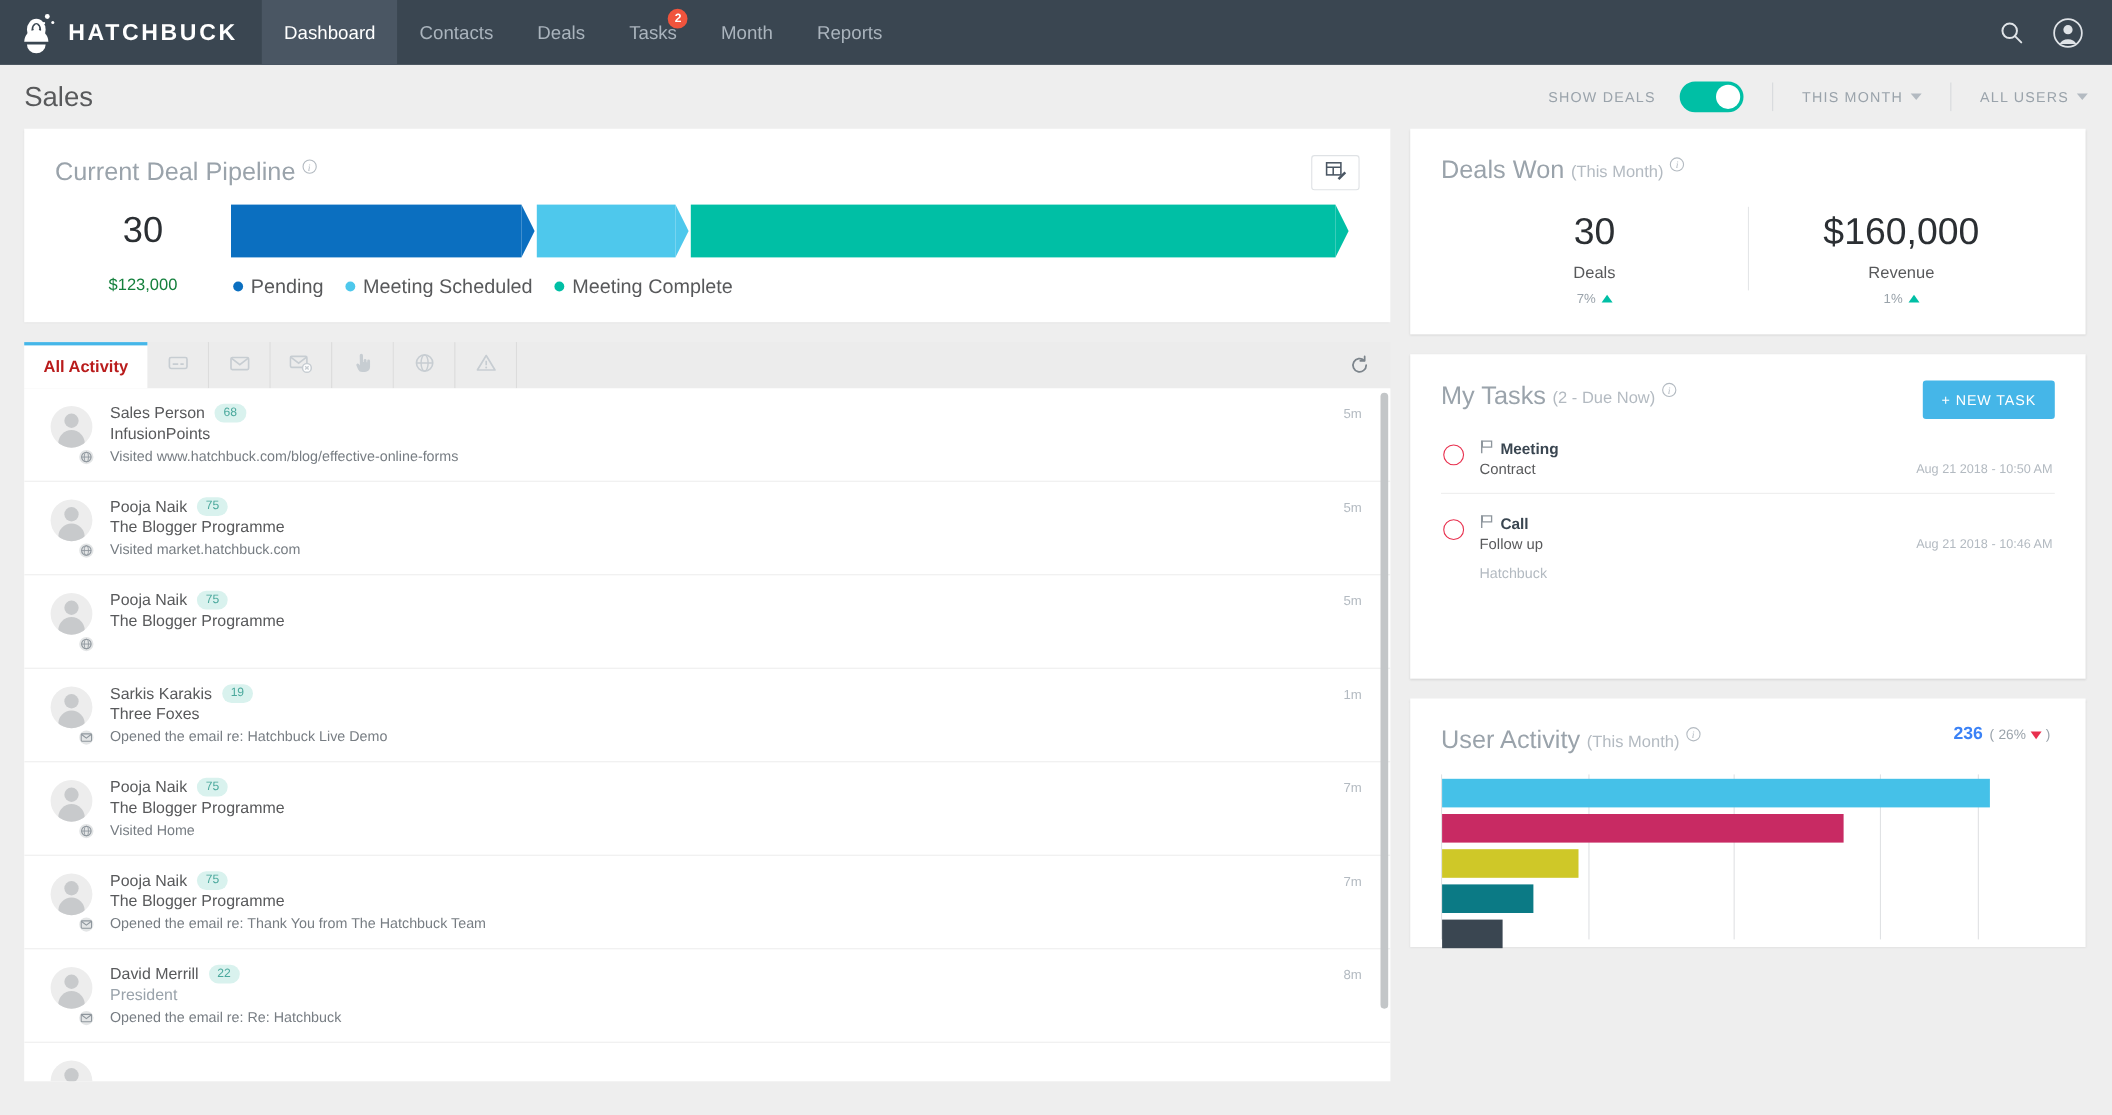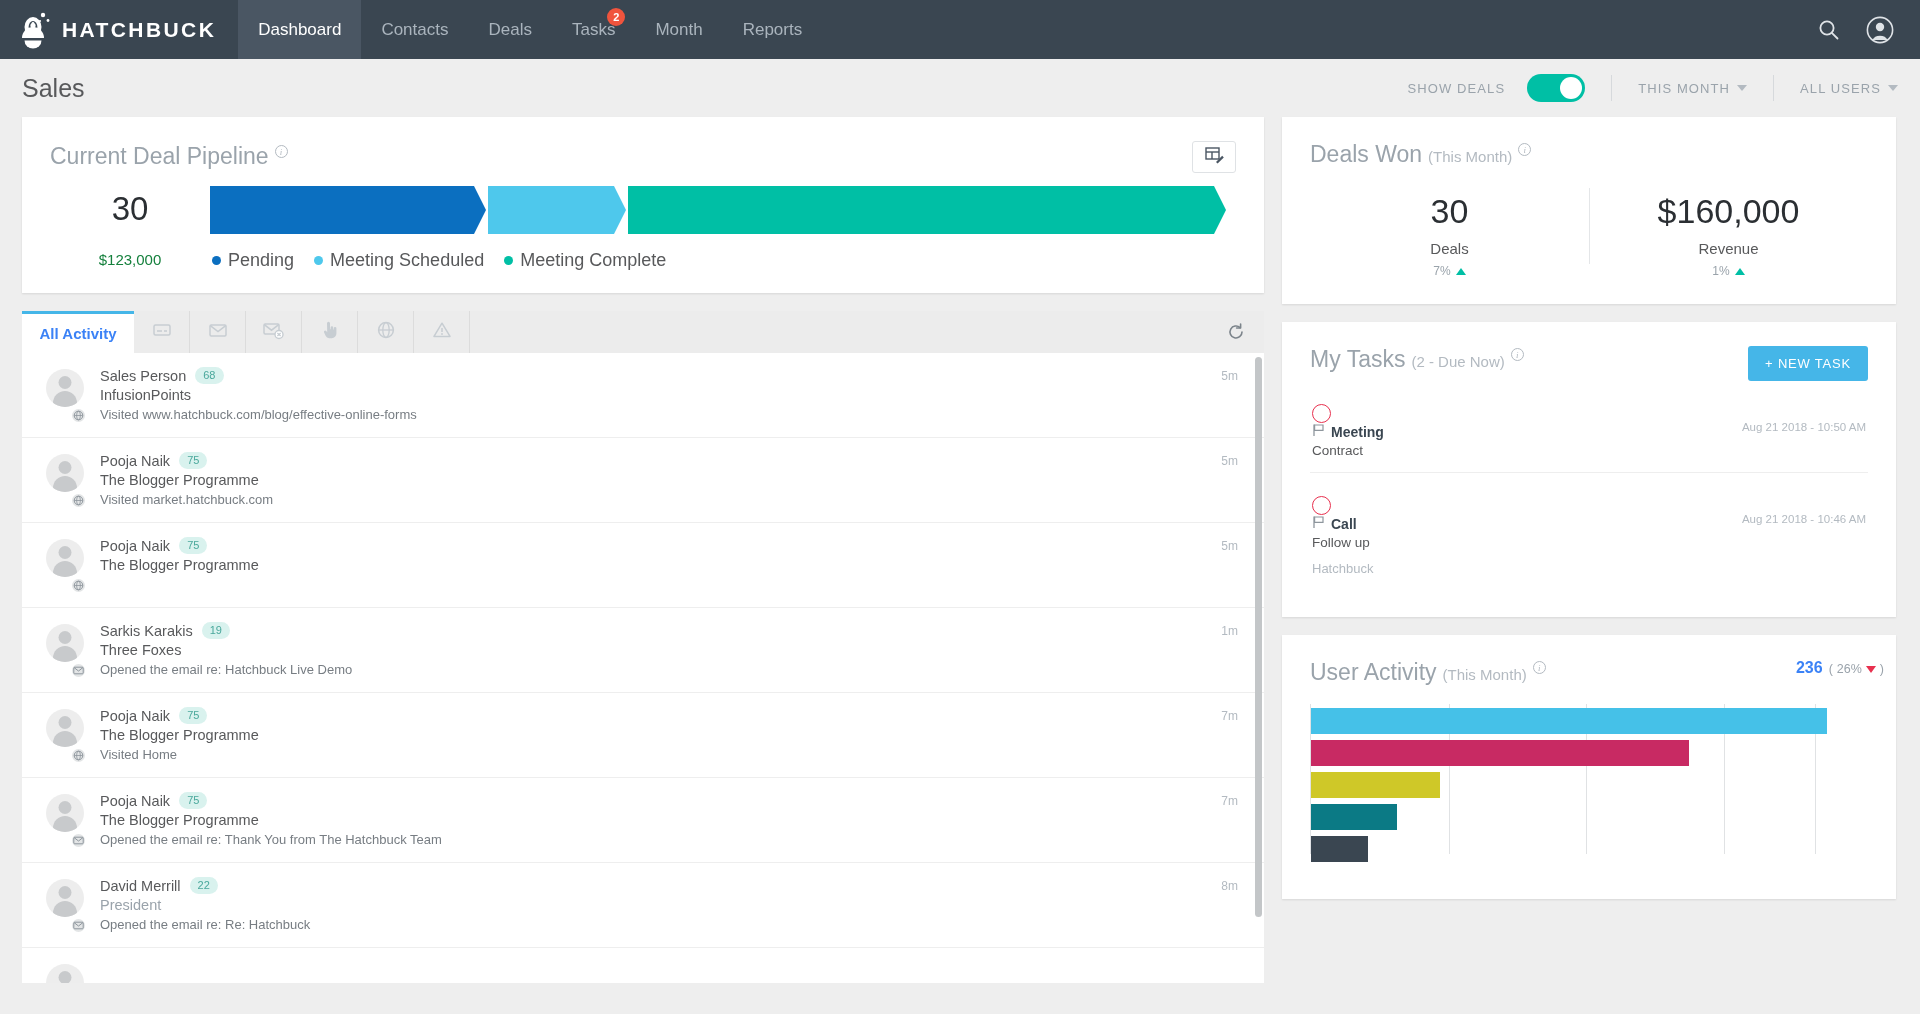--- a/index.html
+++ b/index.html
@@ -148,21 +148,21 @@
   .activity-card { background: transparent; box-shadow: none; }
   .tabs {
     display: flex; align-items: stretch; height: 42px;
     background: #ececec; position: relative;
   }
   .tab {
     display: flex; align-items: center; justify-content: center;
     border-right: 1px solid #dcdcdc; cursor: pointer;
   }
   .tab.text-tab {
-    width: 112px; background: #ffffff; color: #3b82f6;
+    width: 112px; background: #ffffff; color: #b91c1c;
     font-size: 15px; font-weight: bold;
     border-top: 3px solid #45b6e8; border-right: none;
   }
   .tab.icon-tab { width: 56px; }
   .tab-spacer { flex: 1; display: flex; align-items: center; justify-content: flex-end; padding-right: 18px; }
   .refresh-btn { cursor: pointer; display: flex; align-items: center; }
 
   .activity-list {
     background: #ffffff; height: 630px; overflow: hidden;
     position: relative;
@@ -244,40 +244,40 @@
   .tasks-card { padding: 24px 28px 20px 28px; height: 295px; position: relative; }
   .tasks-head { display: flex; align-items: flex-start; }
   .new-task-btn {
     margin-left: auto; background: #45b6e8; color: #ffffff;
     font-size: 13px; letter-spacing: 0.8px; border: none;
     padding: 10px 17px; border-radius: 3px; cursor: pointer;
     font-family: "Liberation Sans", sans-serif;
   }
   .task-row {
     display: flex; align-items: flex-start; padding: 18px 2px 14px 2px;
-    border-bottom: 1px solid #eeeeee; position: relative; flex-direction: column;
+    border-bottom: 1px solid #eeeeee; position: relative;
   }
   .task-circle {
     width: 19px; height: 19px; border-radius: 50%;
     border: 1.5px solid #e8304e; flex: none;
     margin-right: 14px; margin-top: 5px; cursor: pointer;
   }
   .task-type {
     font-size: 14px; color: #3a4651; font-weight: bold;
     display: flex; align-items: center; gap: 6px;
   }
   .task-sub { font-size: 13.5px; color: #58595b; margin-top: 3px; }
   .task-ctc { font-size: 13px; color: #b3bac1; margin-top: 11px; }
   .task-date {
     position: absolute; right: 2px; top: 40px;
     font-size: 11.5px; color: #b3bac1;
   }
 
   
-  .useract-card { padding: 24px 12px 10px 28px; height: 264px; }
+  .useract-card { padding: 24px 32px 10px 28px; height: 226px; }
   .ua-head { display: flex; align-items: flex-start; }
   .ua-stat {
     margin-left: auto; font-size: 15px; color: #58595b;
     display: flex; align-items: baseline; gap: 6px;
   }
   .ua-stat .big { font-weight: bold; color: #3b82f6; font-size: 16px; }
   .ua-stat .pct {
     font-size: 12.5px; color: #9aa3ab;
     display: flex; align-items: center; gap: 4px;
   }

